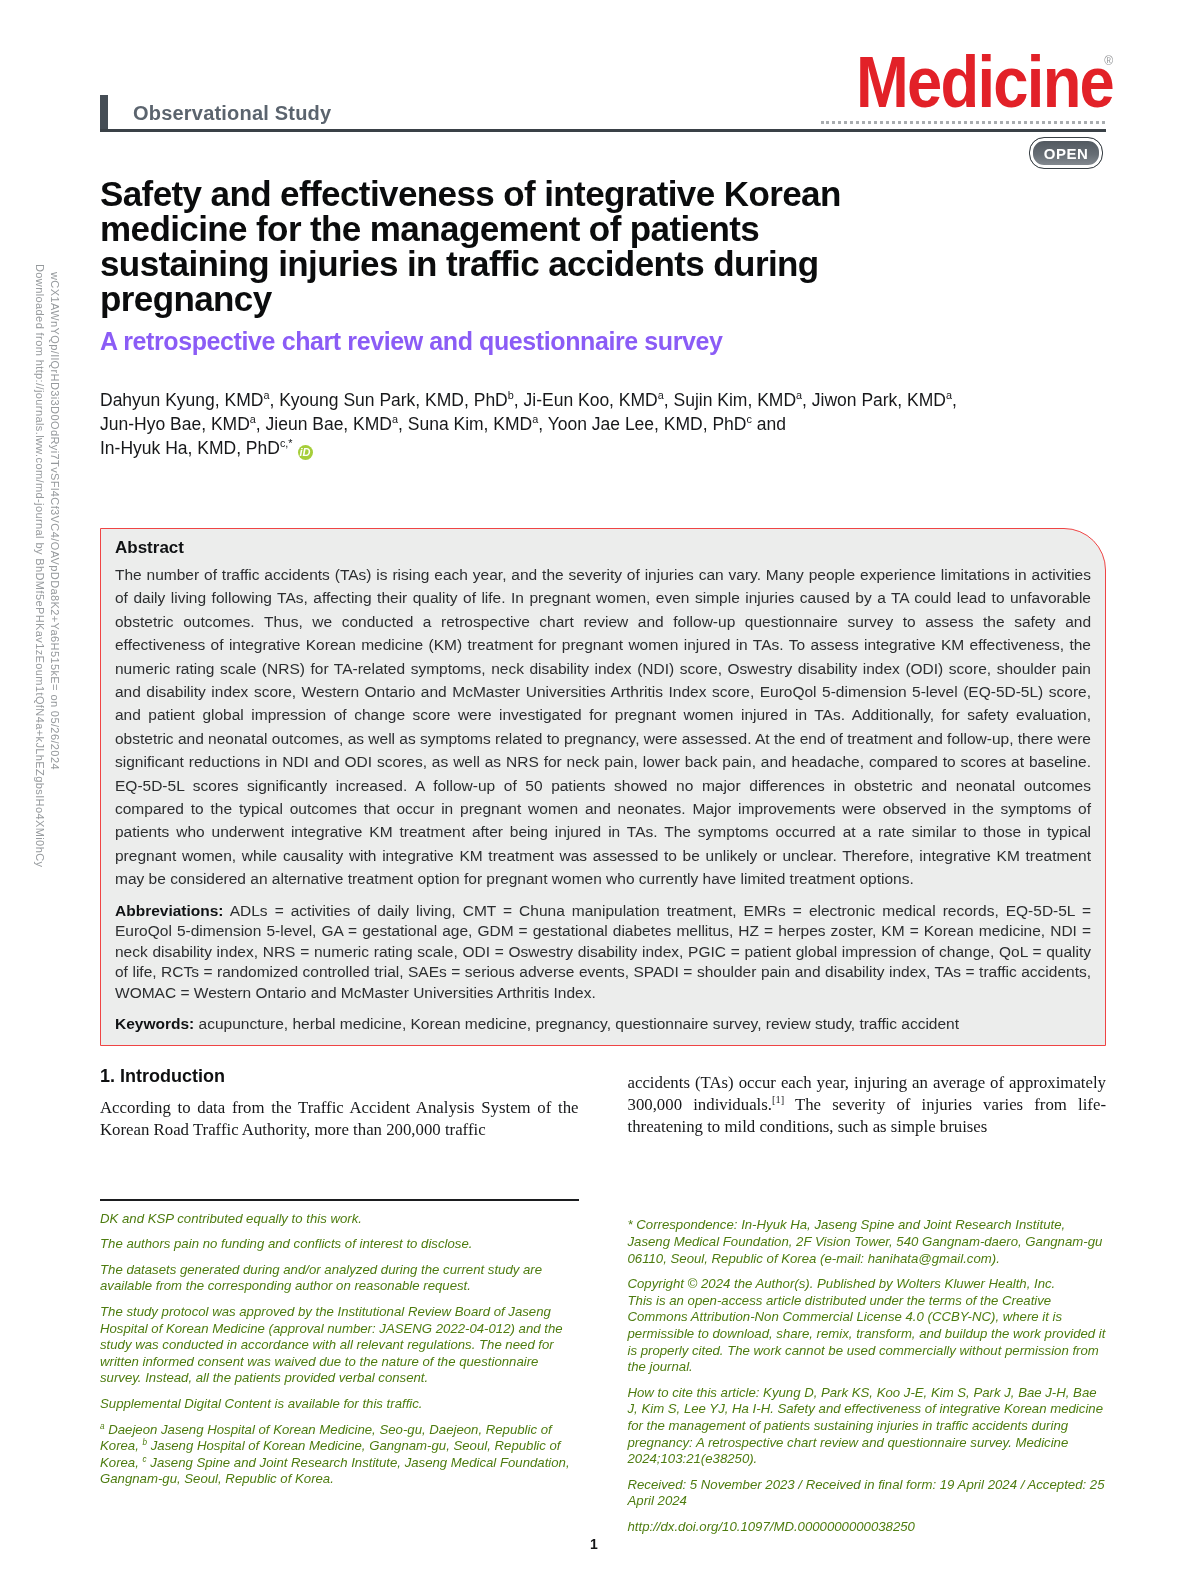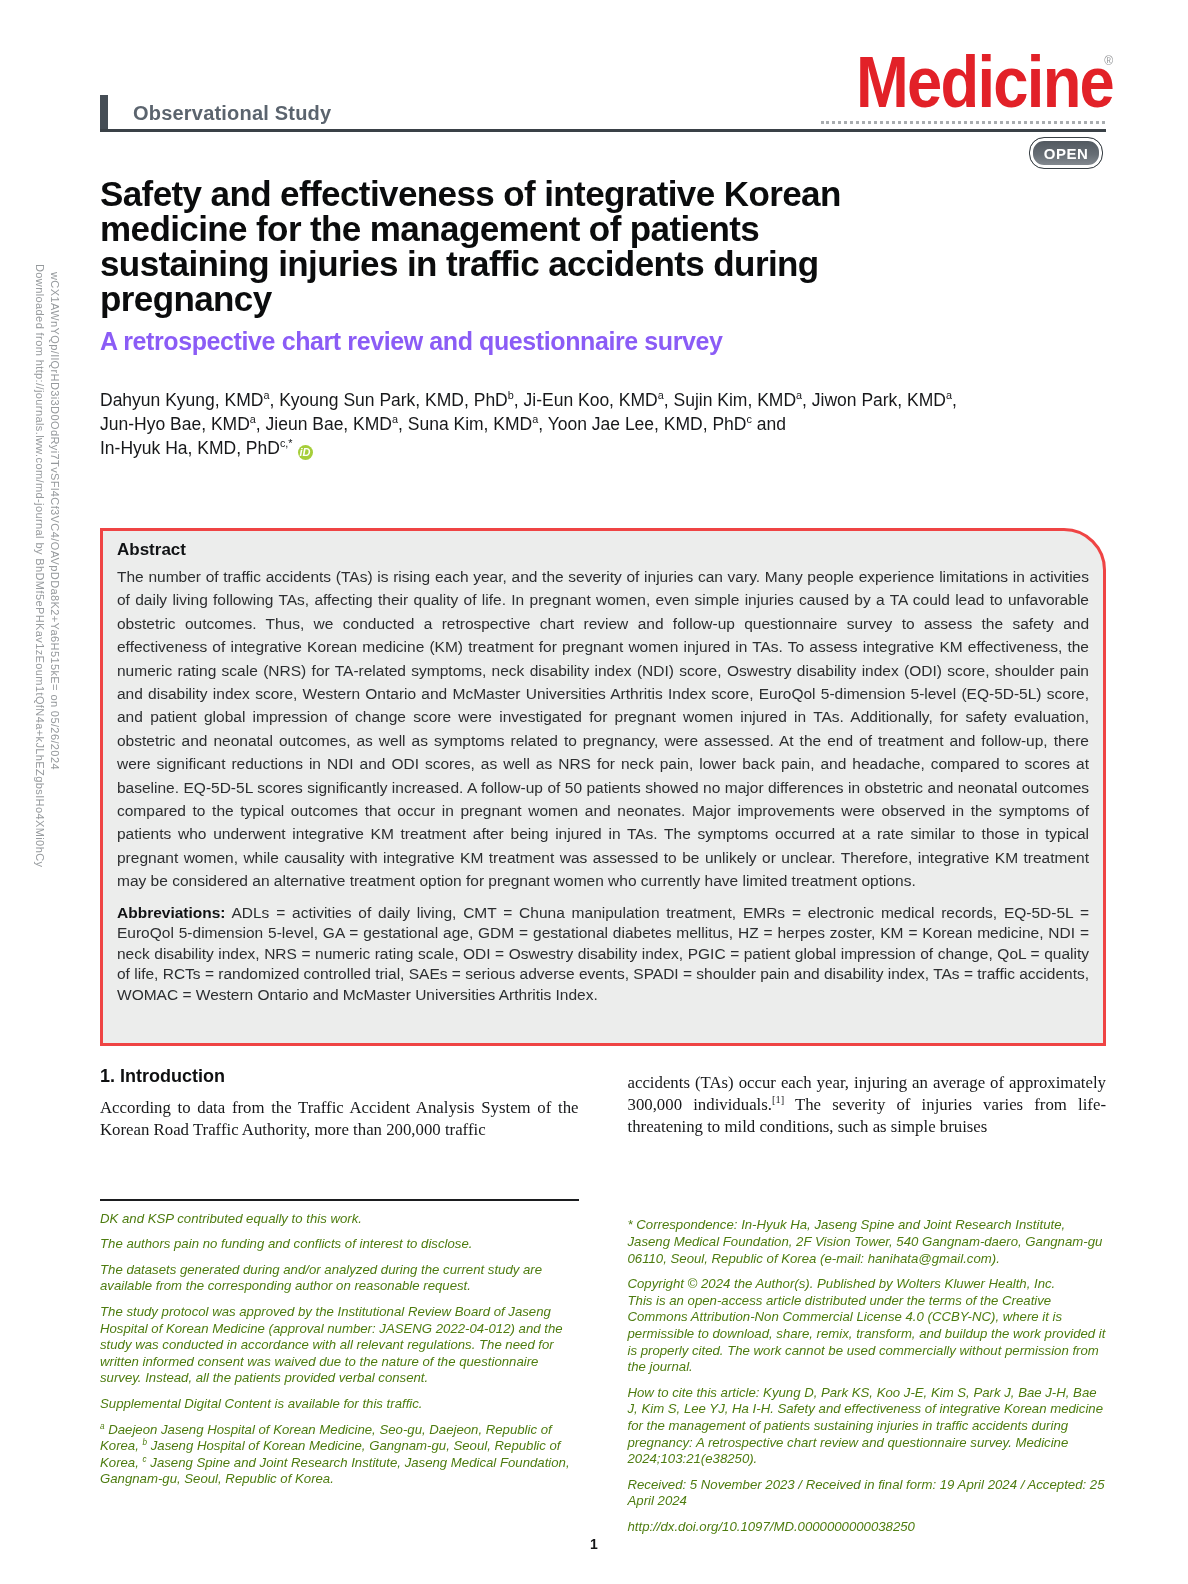--- a/index.html
+++ b/index.html
@@ -33,21 +33,21 @@
   .title{position:absolute;left:100px;top:176px;width:980px;color:#0b0c0d;}
   .title .t-line{font-size:35px;font-weight:bold;line-height:35px;letter-spacing:-.6px;}
   .subtitle{font-size:25px;font-weight:bold;letter-spacing:-.4px;margin-top:11px;color:#8b5cf6;}
   .authors{position:absolute;left:100px;top:388px;width:1000px;font-size:17.5px;line-height:24px;color:#17181a;}
   .orcid{display:inline-block;width:15px;height:15px;border-radius:50%;background:#a6ce39;
          color:#fff;font-size:11px;font-weight:bold;font-style:italic;text-align:center;
          line-height:15px;vertical-align:-2px;margin-left:5px;}
 
   
   .abs{position:absolute;left:100px;top:528px;width:1006px;height:518px;box-sizing:border-box;
-       background:#ecedec;border:3px solid #ef4444;border-top-right-radius:42px;
+       background:#ecedec;border:1px solid #ef4444;border-top-right-radius:42px;
        padding:9px 14px 13px;overflow:hidden;}
   .abs h3{margin:0 0 5px;font-size:17px;color:#101214;}
   .abs p{margin:0;font-size:15.5px;line-height:23.4px;text-align:justify;color:#2c2e30;}
   .abs p.abbr{margin-top:10px;line-height:20.5px;}
   .abs p.kw{margin-top:10px;line-height:21px;}
   .abs b{color:#101214;}
 
   
   .cols{position:absolute;left:100px;top:1066px;width:1006px;display:flex;gap:49px;}
   .col{width:486px;}
@@ -98,20 +98,21 @@
   <div class="authors">
     <div>Dahyun Kyung, KMD<sup>a</sup>, Kyoung Sun Park, KMD, PhD<sup>b</sup>, Ji-Eun Koo, KMD<sup>a</sup>, Sujin Kim, KMD<sup>a</sup>, Jiwon Park, KMD<sup>a</sup>,</div>
     <div>Jun-Hyo Bae, KMD<sup>a</sup>, Jieun Bae, KMD<sup>a</sup>, Suna Kim, KMD<sup>a</sup>, Yoon Jae Lee, KMD, PhD<sup>c</sup> and</div>
     <div><span>In-Hyuk Ha, KMD, PhD<sup>c,*</sup></span><span class="orcid">iD</span></div>
   </div>
 
   <div class="abs">
     <h3>Abstract</h3>
     <p>The number of traffic accidents (TAs) is rising each year, and the severity of injuries can vary. Many people experience limitations in activities of daily living following TAs, affecting their quality of life. In pregnant women, even simple injuries caused by a TA could lead to unfavorable obstetric outcomes. Thus, we conducted a retrospective chart review and follow-up questionnaire survey to assess the safety and effectiveness of integrative Korean medicine (KM) treatment for pregnant women injured in TAs. To assess integrative KM effectiveness, the numeric rating scale (NRS) for TA-related symptoms, neck disability index (NDI) score, Oswestry disability index (ODI) score, shoulder pain and disability index score, Western Ontario and McMaster Universities Arthritis Index score, EuroQol 5-dimension 5-level (EQ-5D-5L) score, and patient global impression of change score were investigated for pregnant women injured in TAs. Additionally, for safety evaluation, obstetric and neonatal outcomes, as well as symptoms related to pregnancy, were assessed. At the end of treatment and follow-up, there were significant reductions in NDI and ODI scores, as well as NRS for neck pain, lower back pain, and headache, compared to scores at baseline. EQ-5D-5L scores significantly increased. A follow-up of 50 patients showed no major differences in obstetric and neonatal outcomes compared to the typical outcomes that occur in pregnant women and neonates. Major improvements were observed in the symptoms of patients who underwent integrative KM treatment after being injured in TAs. The symptoms occurred at a rate similar to those in typical pregnant women, while causality with integrative KM treatment was assessed to be unlikely or unclear. Therefore, integrative KM treatment may be considered an alternative treatment option for pregnant women who currently have limited treatment options.</p>
     <p class="abbr"><b>Abbreviations:</b><span> ADLs = activities of daily living, CMT = Chuna manipulation treatment, EMRs = electronic medical records, EQ-5D-5L = EuroQol 5-dimension 5-level, GA = gestational age, GDM = gestational diabetes mellitus, HZ = herpes zoster, KM = Korean medicine, NDI = neck disability index, NRS = numeric rating scale, ODI = Oswestry disability index, PGIC = patient global impression of change, QoL = quality of life, RCTs = randomized controlled trial, SAEs = serious adverse events, SPADI = shoulder pain and disability index, TAs = traffic accidents, WOMAC = Western Ontario and McMaster Universities Arthritis Index.</span></p>
+    <p class="kw"><b>Keywords:</b><span> acupuncture, herbal medicine, Korean medicine, pregnancy, questionnaire survey, review study, traffic accident</span></p>
   </div>
 
   <div class="cols">
     <div class="col col-left">
       <h2>1. Introduction</h2>
       <p class="serif">According to data from the Traffic Accident Analysis System of the Korean Road Traffic Authority, more than 200,000 traffic</p>
       <div class="fn-rule"></div>
       <div class="fn">
         <p>DK and KSP contributed equally to this work.</p>
         <p>The authors pain no funding and conflicts of interest to disclose.</p>

